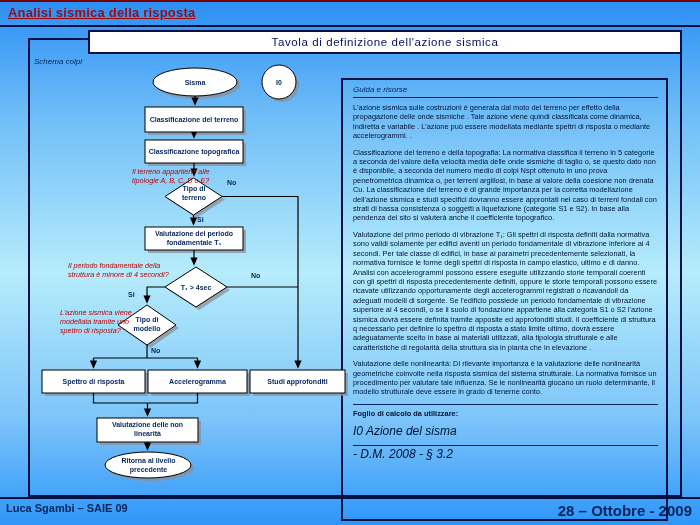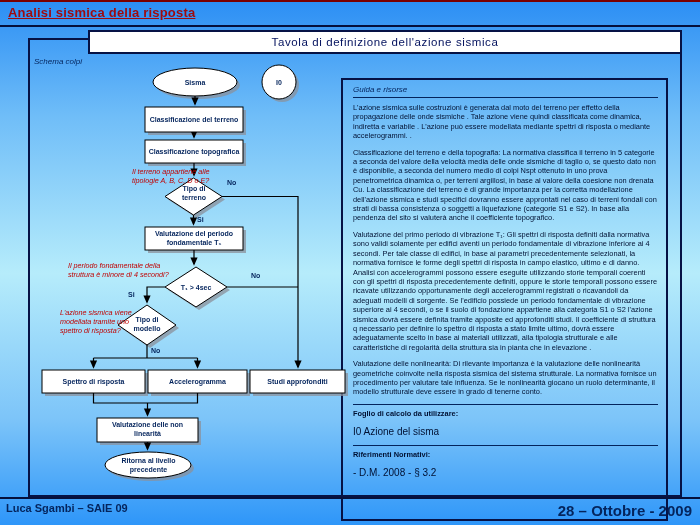--- a/index.html
+++ b/index.html
@@ -19,21 +19,21 @@
     border:2px solid #061245;box-sizing:border-box;z-index:5;display:flex;align-items:center;justify-content:center;}
   .header-bar span{font-size:11.5px;font-weight:normal;color:#04125e;letter-spacing:.6px;}
   .guide-box{position:absolute;left:341px;top:54px;width:327px;height:443px;
     border:2px solid #061245;box-sizing:border-box;padding:4px 8px 0 10px;overflow:hidden;margin-top:24px;}
 
   .section-label{position:absolute;left:34px;top:57px;font-size:8px;font-style:italic;color:#04245c;z-index:4;}
   .guide-title{font-size:8px;font-style:italic;color:#04245c;margin:1px 0 3px 0;}
   .rule{border:none;border-top:1px solid #04245c;margin:2px 0 4px 0;}
   .guide-box p{font-size:7.4px;line-height:9.4px;color:#013;margin:5px 0 7px 0;}
   .mini-label{font-size:7.4px;line-height:9.4px;font-weight:bold;color:#013;margin:3px 0 9px 0;}
-  .mini-item{font-size:10px;line-height:9.4px;color:#013;margin:0 0 8px 0;}
+  .mini-item{font-size:12px;line-height:9.4px;color:#013;margin:0 0 8px 0;font-style:italic;}
 
   svg.flow{position:absolute;left:28px;top:38px;z-index:2;}
   .node-label{position:absolute;z-index:3;font-size:7px;font-weight:bold;color:#04245c;
     text-align:center;white-space:pre-line;line-height:9px;}
   .flex-center{display:flex;align-items:center;justify-content:center;white-space:normal;}
   .branch{position:absolute;z-index:3;font-size:7px;font-weight:bold;color:#04245c;}
   .annotation{position:absolute;z-index:3;font-size:7.2px;font-style:italic;color:#c00000;
     white-space:pre-line;line-height:9px;}
 </style>
 </head>
@@ -147,21 +147,20 @@
     <div class="guide-title">Guida e risorse</div>
     <hr class="rule">
     <p>L'azione sismica sulle costruzioni è generata dal moto del terreno per effetto della propagazione delle onde sismiche . Tale azione viene quindi classificata come dinamica, indiretta e variabile . L'azione può essere modellata mediante spettri di risposta o mediante accelerogrammi. .</p>
     <p>Classificazione del terreno e della topografia: La normativa classifica il terreno in 5 categorie a seconda del valore della velocità media delle onde sismiche di taglio o, se questo dato non è disponibile, a seconda del numero medio di colpi Nspt ottenuto in uno prova penetrometrica dinamica o, per terreni argillosi, in base al valore della coesione non drenata Cu. La classificazione del terreno è di grande importanza per la corretta modellazione dell'azione sismica e studi specifici dovranno essere approntati nel caso di terreni fondali con strati di bassa consistenza o soggetti a liquefazione (categorie S1 e S2). In base alla pendenza del sito si valuterà anche il coefficiente topografico.</p>
     <p>Valutazione del primo periodo di vibrazione T₁: Gli spettri di risposta definiti dalla normativa sono validi solamente per edifici aventi un periodo fondamentale di vibrazione inferiore ai 4 secondi. Per tale classe di edifici, in base ai parametri precedentemente selezionati, la normativa fornisce le forme degli spettri di risposta in campo elastico, ultimo e di danno. Analisi con accelerogrammi possono essere eseguite utilizzando storie temporali coerenti con gli spettri di risposta precedentemente definiti, oppure le storie temporali possono essere ricavate utilizzando opportunamente degli accelerogrammi registrati o ricavandoli da adeguati modelli di sorgente. Se l'edificio possiede un periodo fondamentale di vibrazione superiore ai 4 secondi, o se il suolo di fondazione appartiene alla categoria S1 o S2 l'azione sismica dovrà essere definita tramite apposite ed approfonditi studi. Il coefficiente di struttura q necessario per definire lo spettro di risposta a stato limite ultimo, dovrà essere adeguatamente scelto in base ai materiali utilizzati, alla tipologia strutturale e alle caratteristiche di regolarità della struttura sia in pianta che in elevazione .</p>
     <p>Valutazione delle nonlinearità: Di rilevante importanza è la valutazione delle nonlinearità geometriche coinvolte nella risposta sismica del sistema strutturale. La normativa fornisce un procedimento per valutare tale influenza. Se le nonlinearità giocano un ruolo determinante, il modello strutturale deve essere in grado di tenerne conto.</p>
     <hr class="rule">
     <div class="mini-label">Foglio di calcolo da utilizzare:</div>
     <div class="mini-item">I0 Azione del sisma</div>
     <hr class="rule">
-    <div class="mini-label">Riferimenti Normativi:</div>
     <div class="mini-item">- D.M. 2008 - § 3.2</div>
   </div>
 
   <div class="footer-rule"></div>
   <div class="footer-left">Luca Sgambi – SAIE 09</div>
   <div class="footer-right">28 – Ottobre - 2009</div>
 
 </div>
 
 </body></html>

